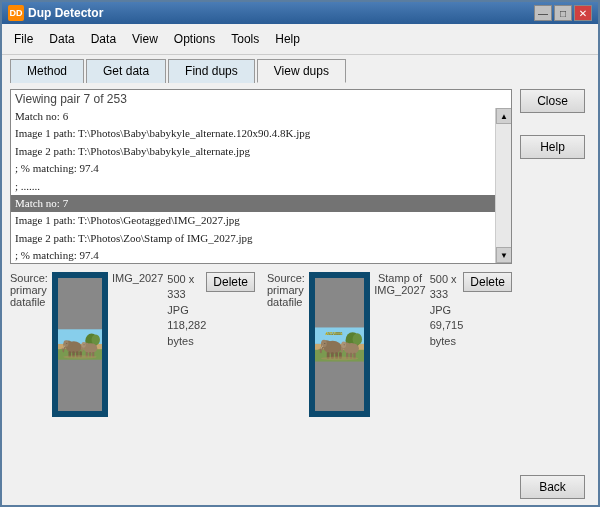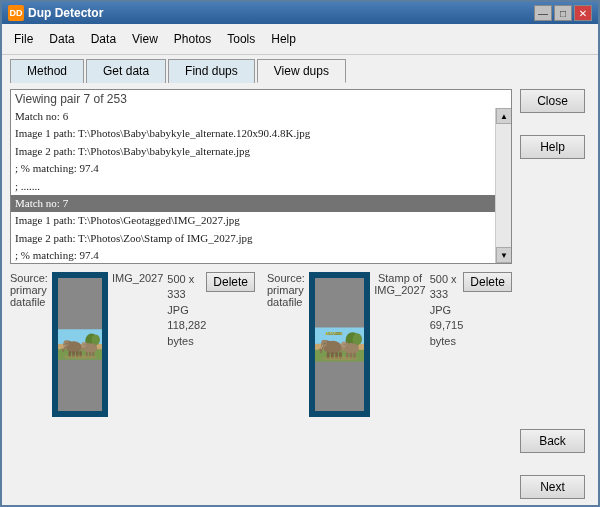--- a/index.html
+++ b/index.html
@@ -250,21 +250,21 @@
       <div class="title-btn">□</div>
       <div class="title-btn close-btn">✕</div>
     </div>
   </div>
 
   <div class="menubar">
     <span class="menu-item">File</span>
     <span class="menu-item">Data</span>
     <span class="menu-item">Data</span>
     <span class="menu-item">View</span>
-    <span class="menu-item">Photos</span>
+    <span class="menu-item">Options</span>
     <span class="menu-item">Tools</span>
     <span class="menu-item">Help</span>
   </div>
 
   <div class="tabs-row">
     <div class="tab">Method</div>
     <div class="tab">Get data</div>
     <div class="tab">Find dups</div>
     <div class="tab active">View dups</div>
   </div>
@@ -413,16 +413,15 @@
           </div>
         </div>
       </div>
     </div>
 
     <div class="right-panel">
       <button class="action-btn">Close</button>
       <button class="action-btn">Help</button>
       <div style="flex:1"></div>
       <button class="action-btn">Back</button>
-      <button class="action-btn">Next</button>
     </div>
   </div>
 </div>
 
 </body></html>

